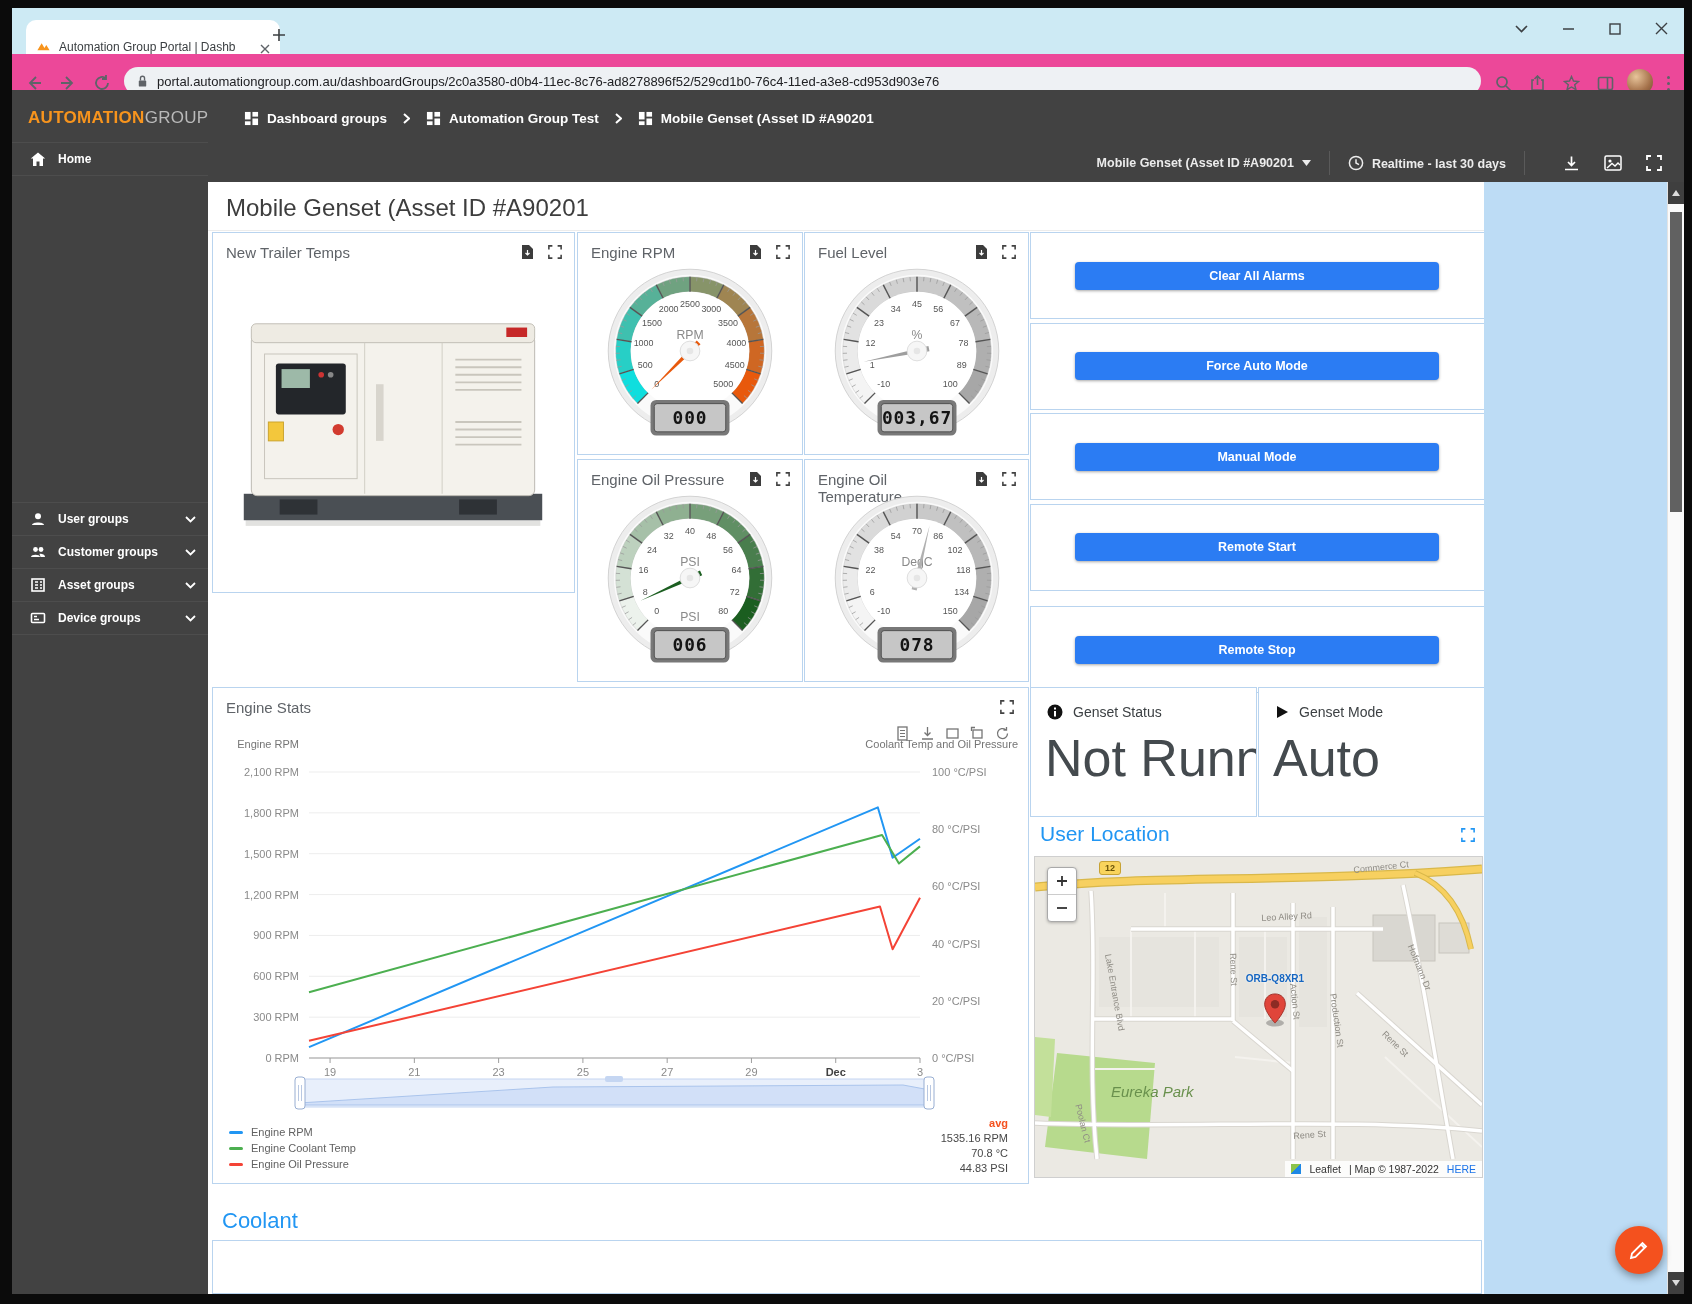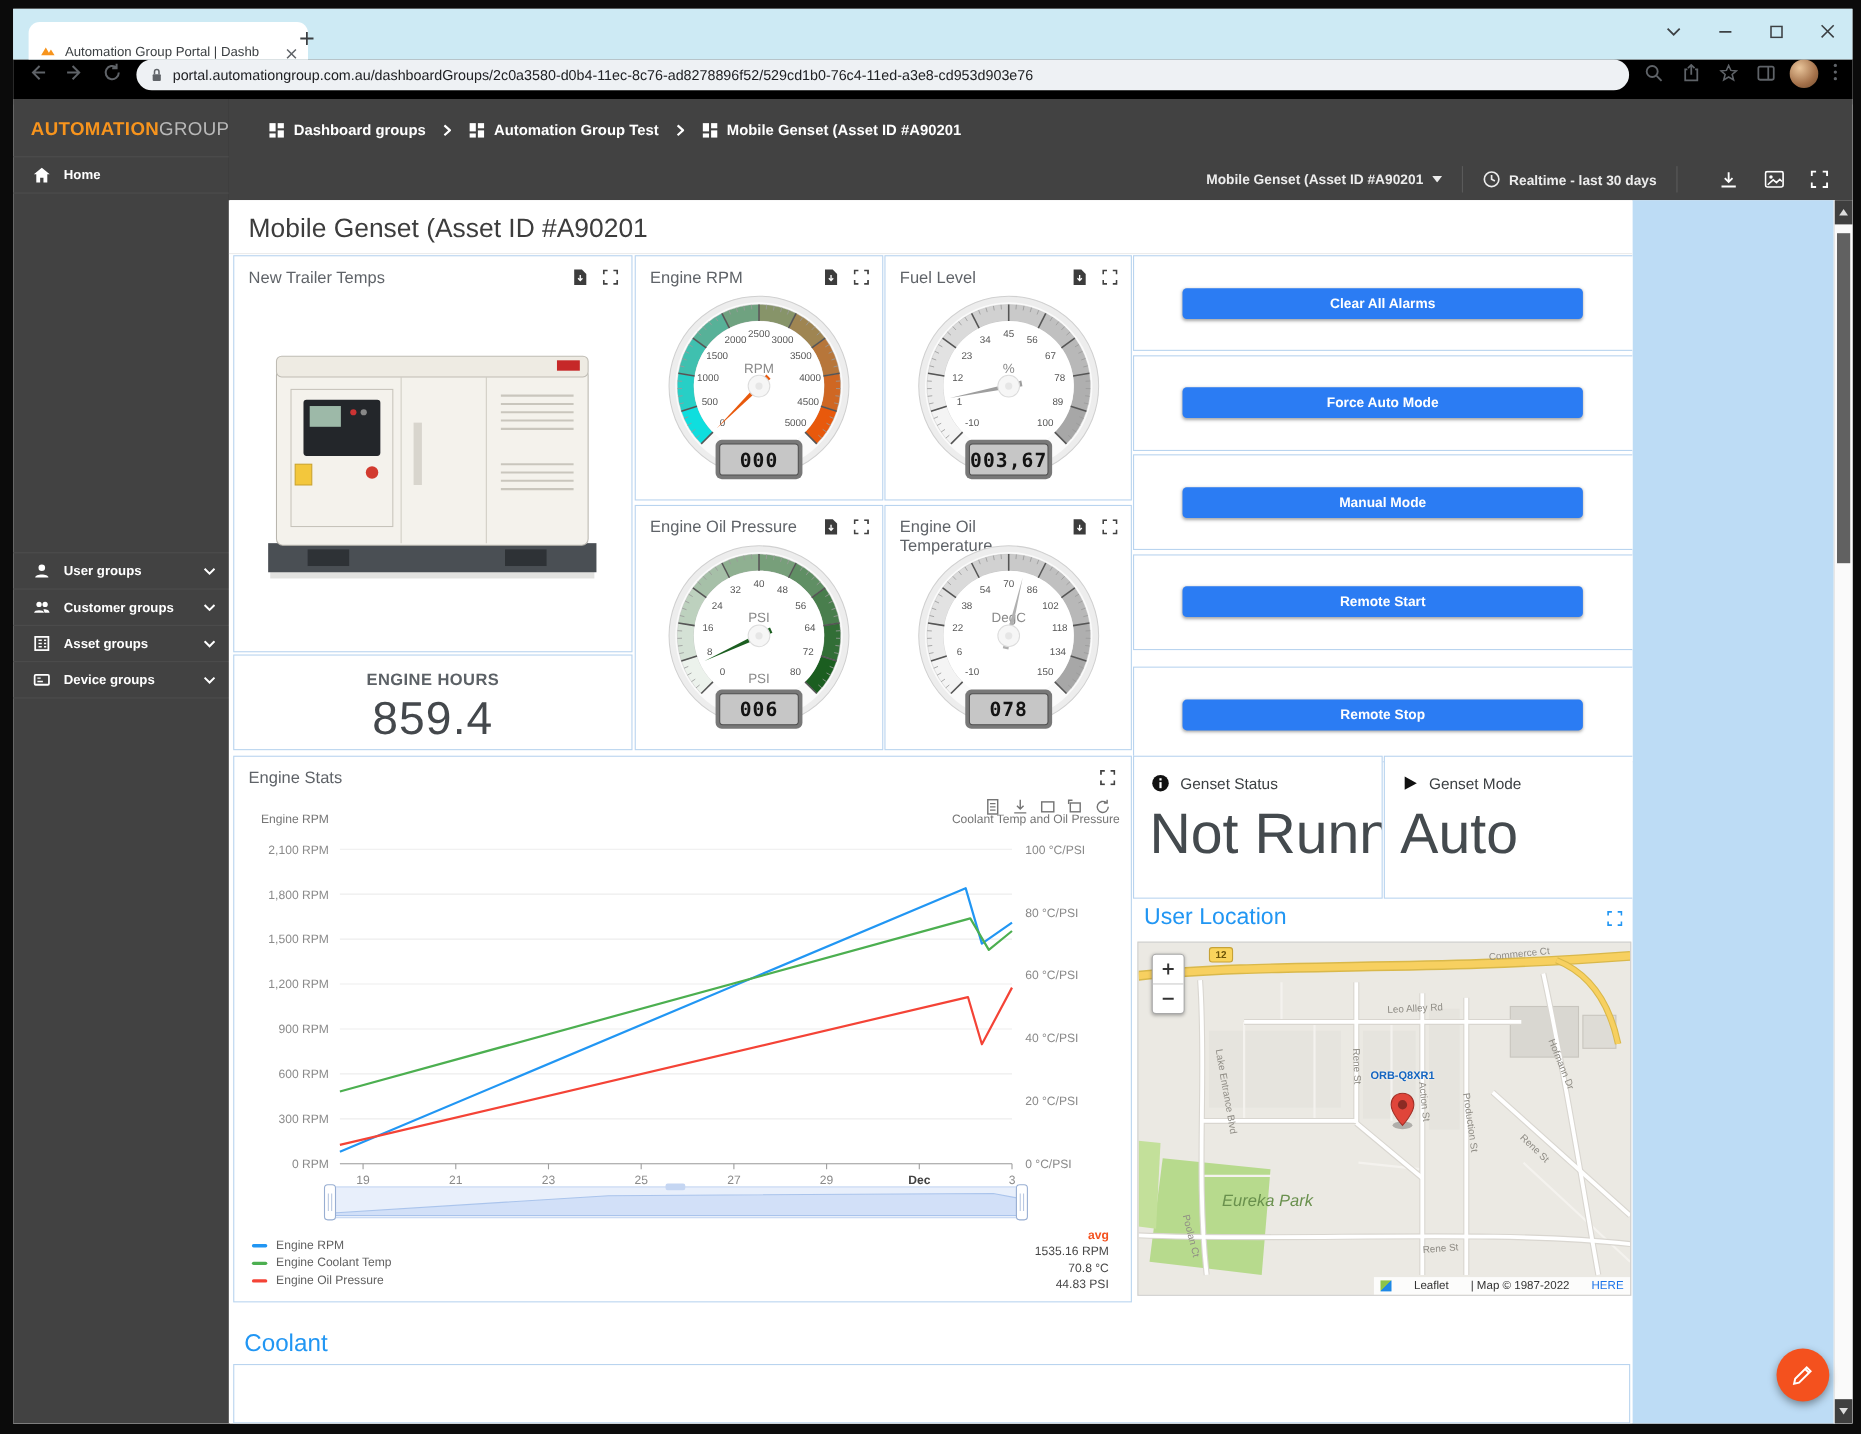--- a/index.html
+++ b/index.html
@@ -3,21 +3,21 @@
 <meta charset="utf-8">
 <style>
   html,body{margin:0;padding:0;width:1692px;height:1304px;background:#0b0b0b;font-family:"Liberation Sans",sans-serif;overflow:hidden}
   #window{position:absolute;left:12px;top:8px;width:1672px;height:1286px;background:#fff}
   
   .titlebar{position:relative;height:46px;background:#cdeaf4}
   .tab{position:absolute;left:14px;top:12px;width:234px;height:34px;background:#fff;border-radius:10px 10px 0 0;display:flex;align-items:flex-end;gap:8px;padding:0 10px}
   .tab-title{font-size:12px;color:#3c4043;white-space:nowrap;overflow:hidden;flex:1}
   .newtab{position:absolute;left:260px;top:20px}
   .wcontrols{position:absolute;right:16px;top:14px;display:flex;gap:32px;align-items:center}
-  .toolbar{height:41px;background:#000000;display:flex;align-items:flex-start;padding:0 10px;gap:10px}
+  .toolbar{height:41px;background:#ec4899;display:flex;align-items:flex-end;padding:0 10px;gap:10px}
   .navbtn{flex:0 0 auto;display:flex;align-items:center;justify-content:center;width:24px;height:24px}
   .omnibox{flex:1;height:28px;background:#eef1f4;border-radius:14px;display:flex;align-items:center;gap:8px;padding:0 12px;min-width:0}
   .url{font-size:13px;color:#202124;white-space:nowrap;overflow:hidden}
   .avatar{width:26px;height:26px;border-radius:50%;background:radial-gradient(circle at 35% 30%,#e8c49a,#a4714a 60%,#6e4a2e)}
   .kebab{display:flex;flex-direction:column;gap:3px;padding:4px}
   .kebab i{width:3px;height:3px;border-radius:50%;background:#5f6368}
   
   .app{position:absolute;left:0;top:82px;right:0;bottom:0;background:#fff}
   .sidebar{position:absolute;left:0;top:0;width:196px;height:100%;background:#424242;border-right:1px solid #333}
   .logo{padding:18px 0 0 16px;font-size:17px;font-weight:bold;letter-spacing:.3px}
@@ -56,21 +56,21 @@
   .map{position:absolute;left:826px;top:674px;width:447px;height:320px;border:1px solid #cfcfcf;overflow:hidden;background:#ebe9e3;cursor:grab}
   .mapsvg{position:absolute;left:0;top:0}
   .mlabel{position:absolute;font-size:9px;color:#8f8c85;white-space:nowrap;transform-origin:0 0}
   .mlabel.park{color:#69904d;font-size:15px;font-style:italic}
   .shield{position:absolute;background:#f9d45c;border:1px solid #c7a235;border-radius:3px;font-size:9px;font-weight:bold;color:#6b5408;padding:1px 5px}
   .zoomctl{position:absolute;left:12px;top:10px;width:28px;background:#fff;border:1px solid #a9a9a9;border-radius:4px;box-shadow:0 1px 3px rgba(0,0,0,.25)}
   .zbtn{height:26px;display:flex;align-items:center;justify-content:center;cursor:pointer}
   .zbtn+.zbtn{border-top:1px solid #ccc}
   .marker-label{position:absolute;left:206px;top:116px;width:68px;text-align:center;font-size:10px;font-weight:bold;color:#1565c0;text-shadow:0 0 2px #fff}
   .pin{position:absolute;left:227px;top:136px}
-  .attrib{position:absolute;right:0;bottom:0;background:rgba(255,255,255,.85);display:flex;align-items:center;gap:20px;font-size:10.5px;color:#333;padding:2px 6px}
+  .attrib{position:absolute;right:0;bottom:0;background:rgba(255,255,255,.85);display:flex;align-items:center;gap:8px;font-size:10.5px;color:#333;padding:2px 6px}
   .lflag{width:10px;height:10px;background:linear-gradient(135deg,#8bc34a 50%,#1e88e5 50%)}
   .herelink{color:#1a73e8;cursor:pointer}
   .alarms-title{position:absolute;left:14px;top:1026px;font-size:22px;color:#2196f3}
   .alarms-box{position:absolute;left:4px;top:1058px;width:1268px;height:52px;background:#fff;border:1px solid #b9d4ef}
   
   #statsbody{position:absolute;left:0;top:0;width:813px;height:493px}
   .stats-fs{position:absolute;right:14px;top:12px;cursor:pointer}
   .stats-tools{position:absolute;right:18px;top:38px;display:flex;gap:10px}
   .legend{position:absolute;left:16px;top:436px}
   .litem{display:flex;align-items:center;gap:8px;height:16px;cursor:pointer}
@@ -354,24 +354,20 @@
               <path d="M246,84 H316 M246,92 H316 M246,100 H316 M246,108 H316 M246,116 H316"></path>
             </g>
           <g stroke="#c9c6bd" stroke-width="2">
               <path d="M246,150 H316 M246,158 H316 M246,166 H316 M246,174 H316"></path>
             </g>
           <rect x="300" y="50" width="22" height="10" fill="#c62828"></rect>
           <rect x="162" y="110" width="8" height="60" fill="#d8d5cd"></rect>
         </svg>
       </div>
 
-      <div class="panel" style="left:4px;top:413px;width:361px;height:85px">
-        <div class="hours-label">ENGINE HOURS</div>
-        <div class="hours-value">859.4</div>
-      </div>
 
       <div class="panel" style="left:369px;top:50px;width:224px;height:221px">
         <div class="phead">
             <span class="ptitle">Engine RPM</span>
           <span class="picons">
               <svg width="13" height="16" viewBox="0 0 13 16">
                 <path d="M1,1 H8 L12,5 V15 H1 Z" fill="#3c3c3c"></path>
                 <path d="M6.5,6 V11 M4.5,9 L6.5,11 L8.5,9" fill="none" stroke="#fff" stroke-width="1.2"></path>
               </svg>
               <svg width="14" height="14" viewBox="0 0 16 16">

